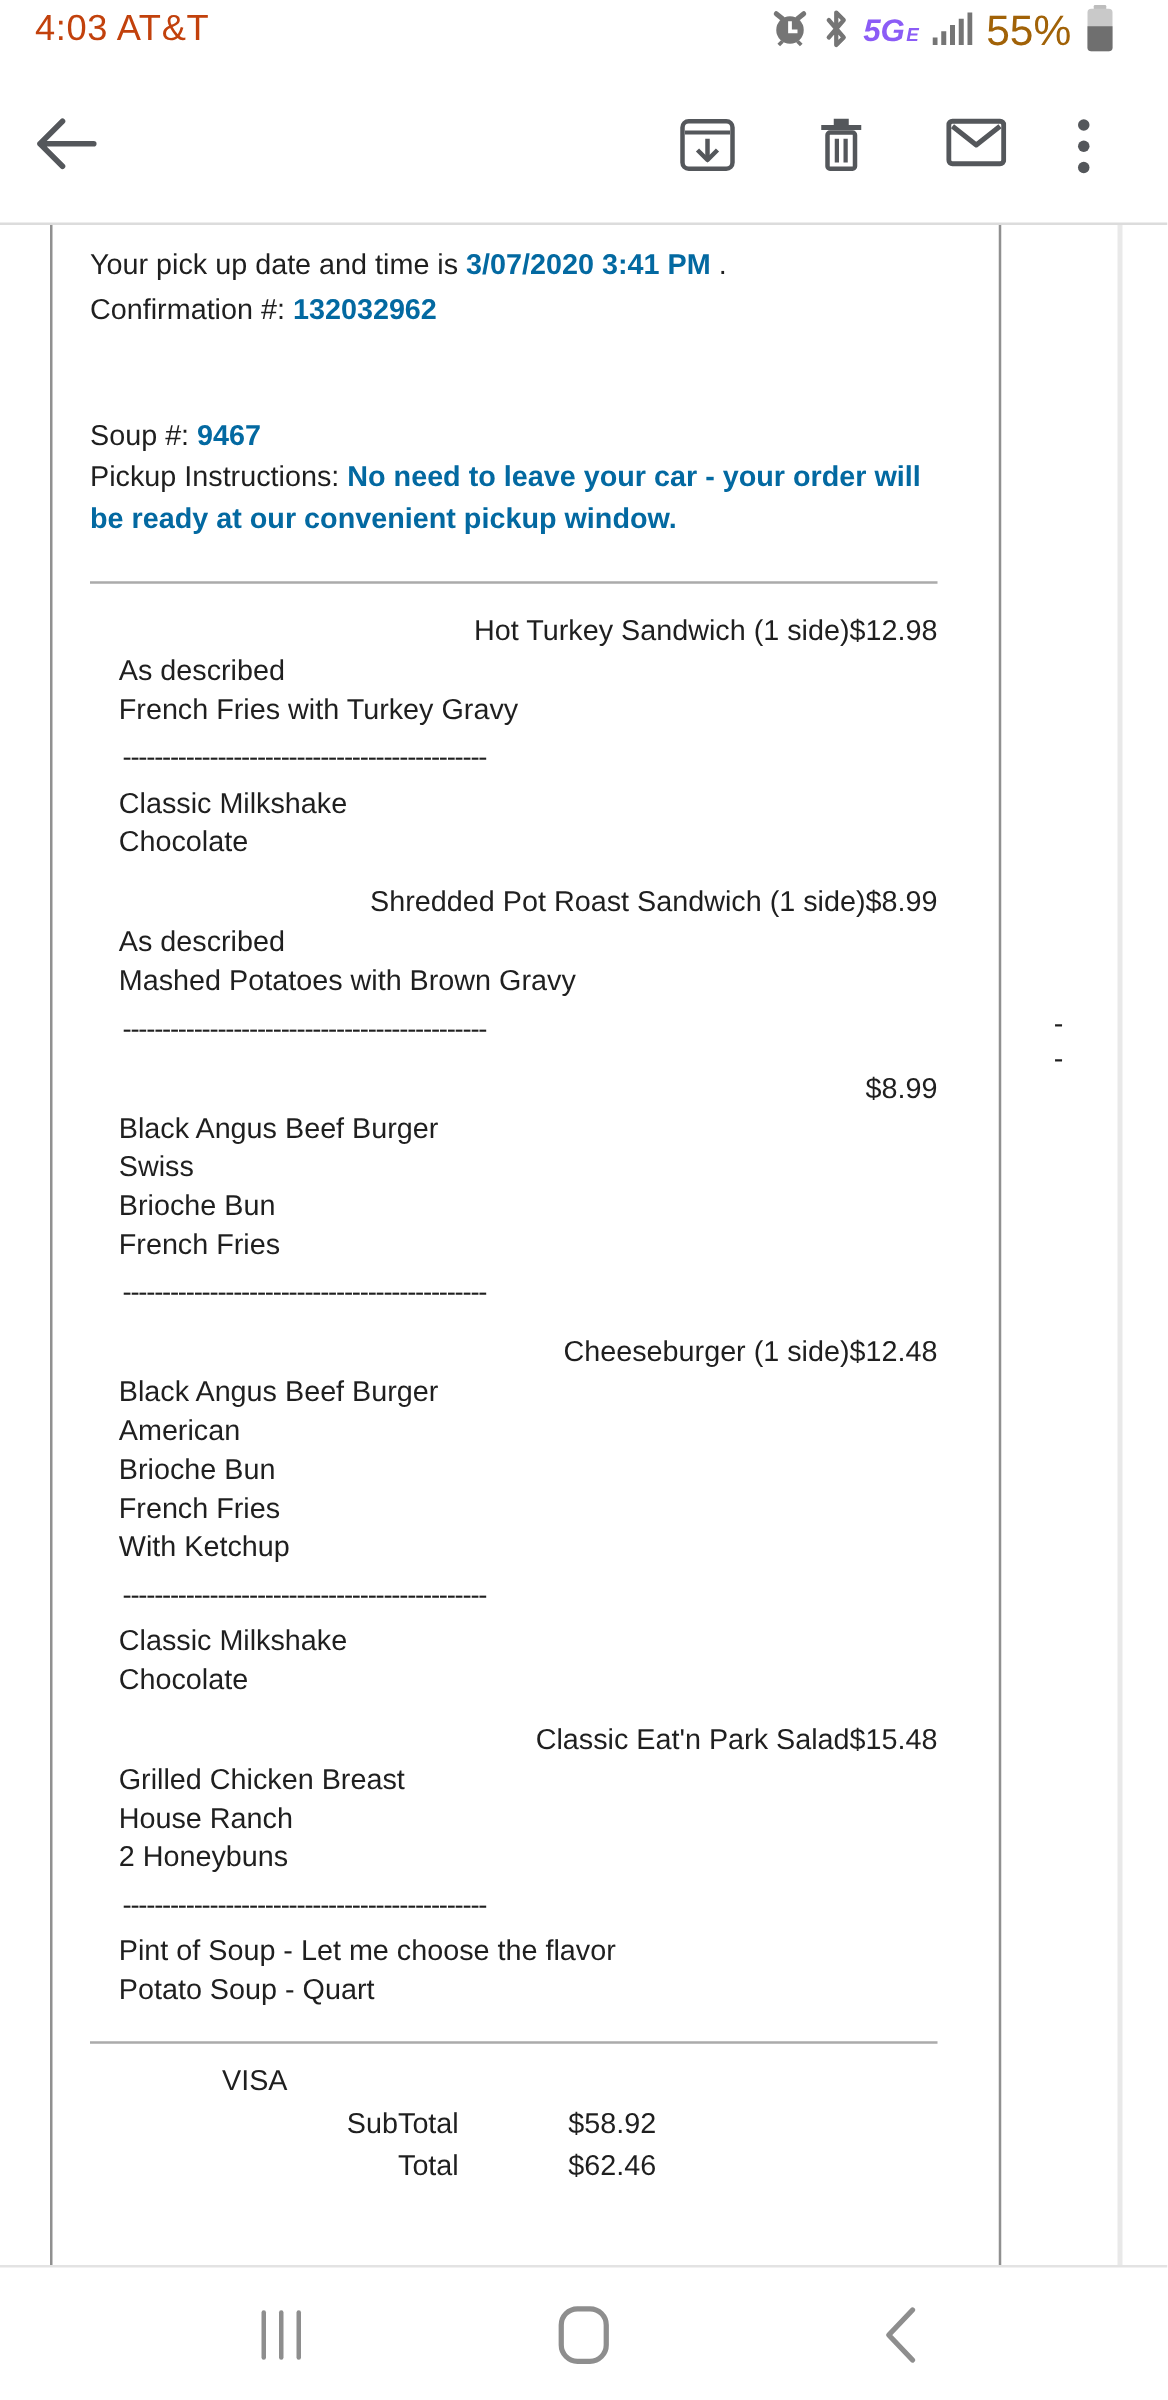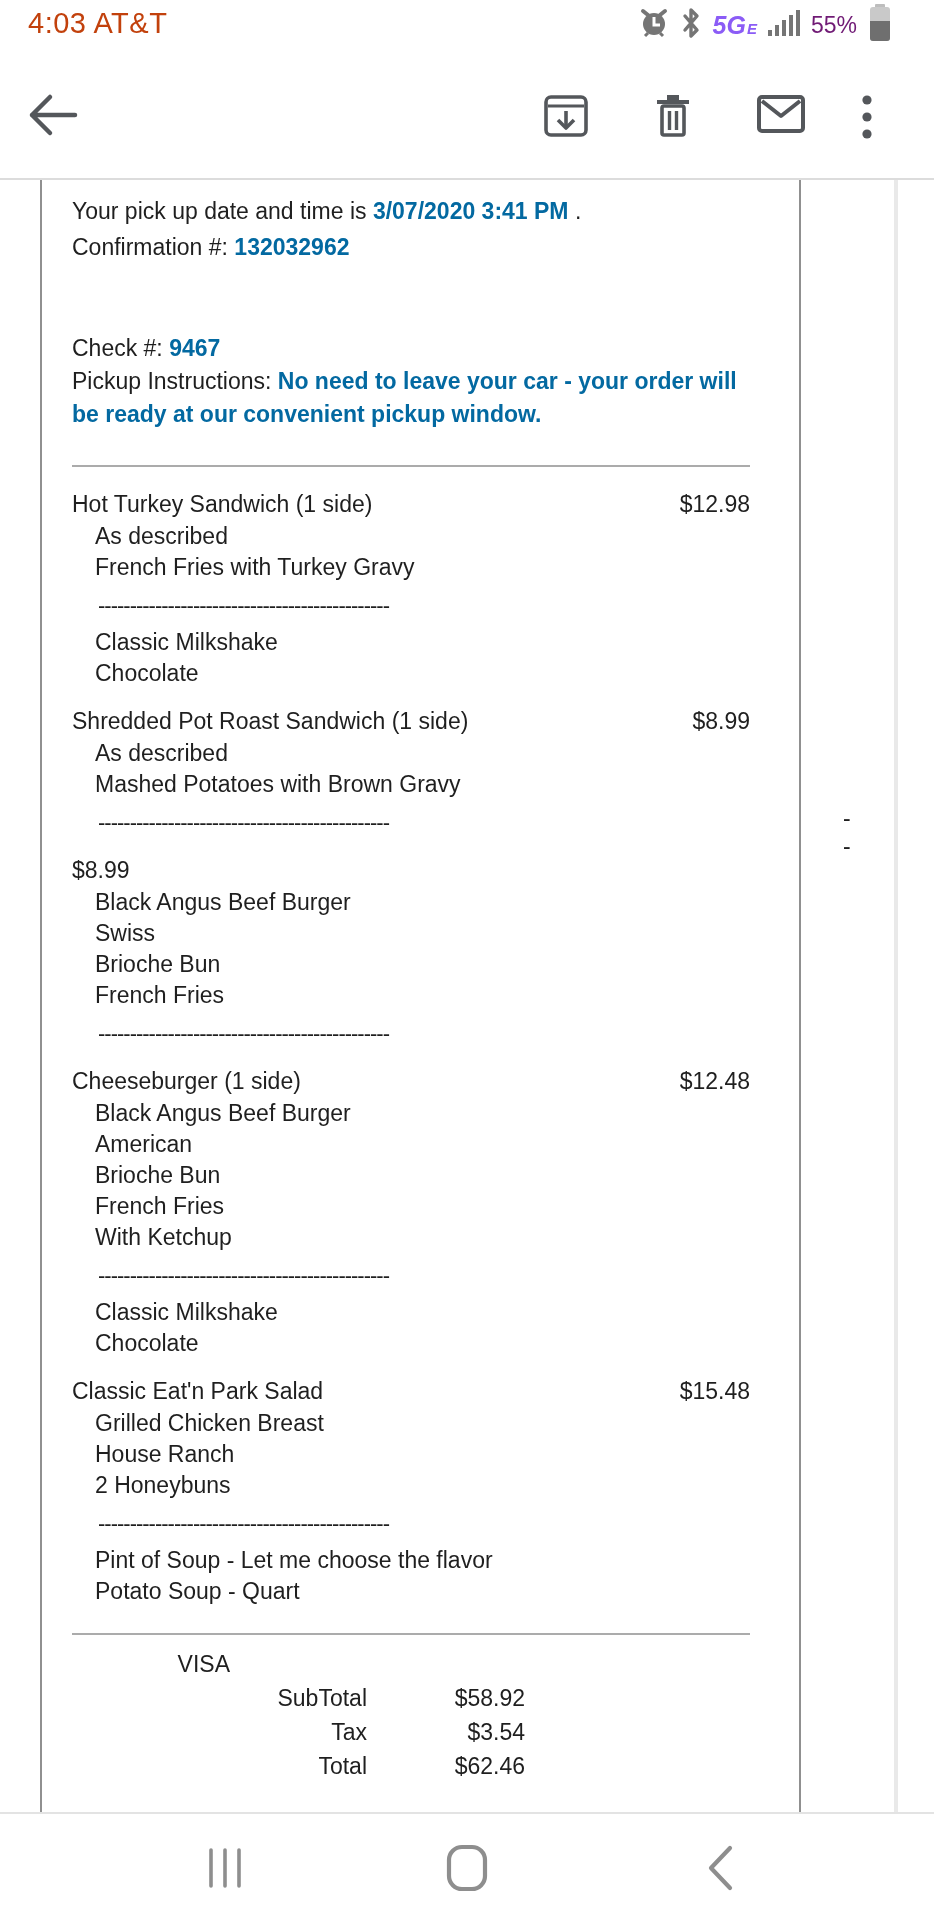--- a/index.html
+++ b/index.html
@@ -7,21 +7,21 @@
     width:934px;height:1920px;position:relative;background:#ffffff;
     font-family:"Liberation Sans","DejaVu Sans",sans-serif;
     color:#1f1f1f;overflow:hidden;
   }
   
   .status-bar{position:absolute;top:0;left:0;right:0;height:48px;background:#fff;}
   .status-left{position:absolute;left:28px;top:7px;font-size:29px;color:#c2410c;letter-spacing:.5px;}
   .status-right{position:absolute;right:42px;top:4px;height:42px;display:flex;align-items:center;gap:11px;color:#757575;}
   .net-label{font-size:25px;font-style:italic;font-weight:bold;color:#8b5cf6;display:flex;align-items:baseline;}
   .net-sub{font-size:15px;font-style:italic;margin-left:1px;}
-  .batt-pct{font-size:23px;color:#701a75;}
+  .batt-pct{font-size:34px;color:#a16207;}
   
   .toolbar{position:absolute;top:48px;left:0;right:0;height:130px;background:#fff;}
   .back-btn{position:absolute;left:26px;top:44px;width:52px;height:46px;cursor:pointer;}
   .tb-icon{position:absolute;top:46px;width:46px;height:44px;cursor:pointer;}
   .tb-archive{left:543px;}
   .tb-delete{left:650px;}
   .tb-mail{left:757px;}
   .tb-more{left:860px;}
   
   .content{position:absolute;top:178px;left:0;width:934px;height:1634px;background:#fff;
@@ -29,21 +29,21 @@
   .vline-left{position:absolute;left:40px;top:0;bottom:0;width:2px;background:#909090;}
   .vline-right{position:absolute;left:799px;top:0;bottom:0;width:2px;background:#909090;}
   .vstrip{position:absolute;left:894px;top:0;bottom:0;width:4px;background:#e9e9e9;}
   .inner{position:absolute;left:72px;top:0;width:678px;font-size:23px;}
   .intro{margin-top:13px;line-height:36px;}
   .block2{margin-top:67px;line-height:33px;}
   .rule{border:none;border-top:2px solid #ababab;margin:34px 0 0 0;height:0;}
   .rule2{border:none;border-top:2px solid #ababab;margin:26px 0 0 0;height:0;}
   .items{margin-top:21px;}
   .item{margin-bottom:16px;}
-  .item-head{display:flex;justify-content:space-between;line-height:33px;}
+  .item-head{display:flex;justify-content:flex-end;line-height:33px;}
   .item-detail{margin-left:23px;line-height:31px;}
   .dash-line{margin:8px 0 6px 26px;line-height:30px;font-size:22px;letter-spacing:-1px;white-space:nowrap;}
   .payment{margin-top:12px;}
   .pay-row{display:flex;line-height:34px;}
   .pay-label{width:295px;text-align:right;}
   .pay-value{width:158px;text-align:right;}
   .side-dash{position:absolute;font-size:23px;color:#1f1f1f;line-height:20px;}
   .side-dash-1{left:843px;top:628px;}
   .side-dash-2{left:843px;top:656px;}
   b{font-weight:bold;color:#0369a1;}
@@ -146,21 +146,21 @@
   <span class="side-dash side-dash-2">-</span>
 
   <div class="inner">
 
     <div class="intro">
       <div><span>Your pick up date and time is </span><b>3/07/2020 3:41 PM</b><span> .</span></div>
       <div><span>Confirmation #: </span><b>132032962</b></div>
     </div>
 
     <div class="block2">
-      <div><span>Check #: </span><b>9467</b></div>
+      <div><span>Soup #: </span><b>9467</b></div>
       <div><span>Pickup Instructions: </span><b>No need to leave your car - your order will be ready at our convenient pickup window.</b></div>
     </div>
 
     <hr class="rule">
 
     <div class="items">
 
       <div class="item">
         <div class="item-head">
           <span>Hot Turkey Sandwich (1 side)</span>
@@ -226,24 +226,20 @@
 
     <hr class="rule2">
 
     <div class="payment">
       <div class="pay-row">
         <span class="pay-value">VISA</span>
       </div>
       <div class="pay-row">
         <span class="pay-label">SubTotal</span>
         <span class="pay-value">$58.92</span>
-      </div>
-      <div class="pay-row">
-        <span class="pay-label">Tax</span>
-        <span class="pay-value">$3.54</span>
       </div>
       <div class="pay-row">
         <span class="pay-label">Total</span>
         <span class="pay-value">$62.46</span>
       </div>
     </div>
 
   </div>
 </div>
 

